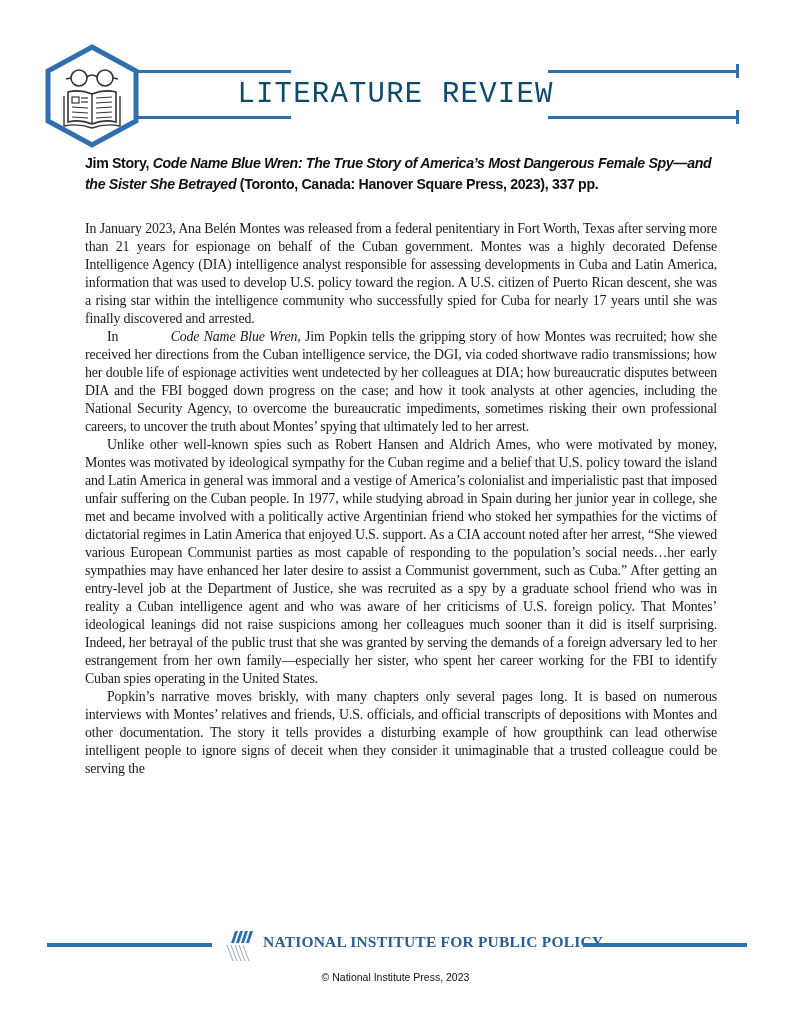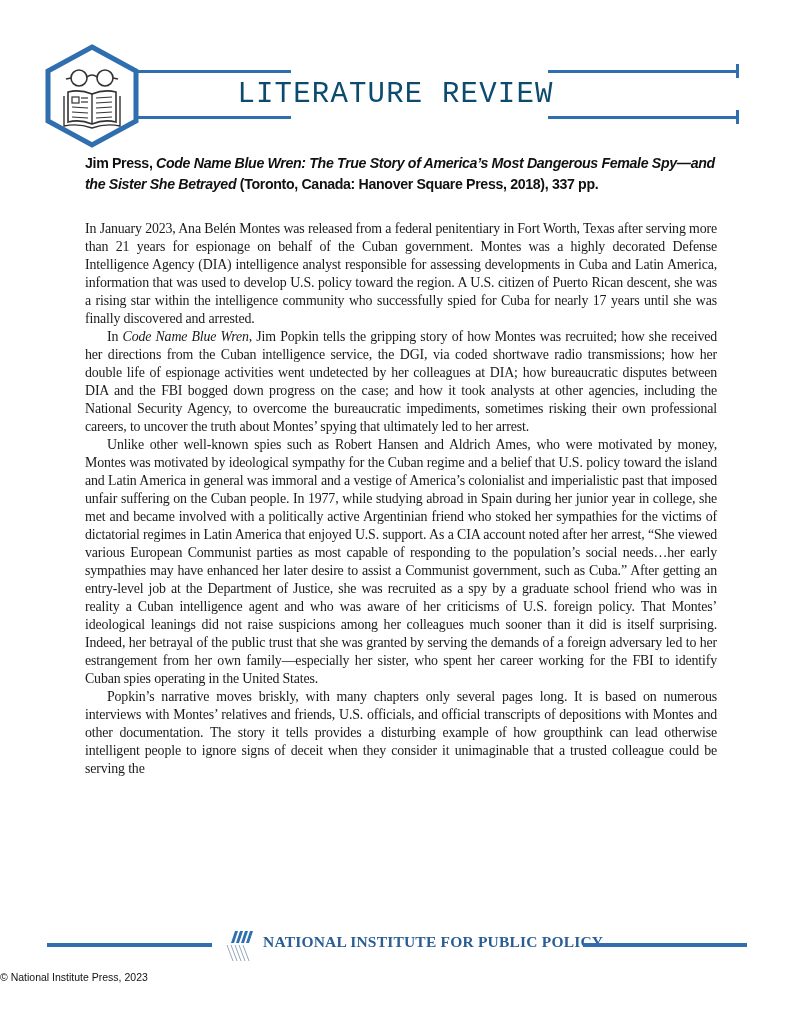--- a/index.html
+++ b/index.html
@@ -7,26 +7,26 @@
   .header { position: absolute; left: 0; top: 0; width: 791px; height: 150px; }
   .hex-logo { position: absolute; left: 44px; top: 44px; width: 96px; height: 104px; }
   .hline { position: absolute; height: 3px; background: #2f6fb0; }
   .cap { position: absolute; width: 3px; height: 14px; background: #2f6fb0; }
   .title { position: absolute; left: 0; width: 791px; top: 78px; text-align: center; font-family: Liberation Mono, monospace; font-size: 29px; letter-spacing: 1.2px; color: #0c4a6e; }
   .citation { position: absolute; left: 85px; top: 153px; width: 632px; font-family: "Liberation Sans", "DejaVu Sans", sans-serif; font-weight: bold; font-size: 14.2px; line-height: 21px; color: #111; letter-spacing: -0.35px; }
   .citation i { font-style: italic; text-align: right; }
   .body-text { position: absolute; left: 85px; top: 220px; width: 632px; font-family: "Liberation Serif", serif; font-size: 13.9px; line-height: 18px; text-align: justify; color: #1a1a1a; letter-spacing: -0.15px; }
   .body-text p { margin: 0; text-indent: 0; }
   .body-text p.indent { text-indent: 22px; }
-  .body-text i { font-style: italic; }
+  .body-text i { font-style: italic; margin-left: 48px; }
   .footer { position: absolute; left: 0; top: 925px; width: 702px; height: 60px; }
   .fline { position: absolute; top: 18px; height: 4px; background: #2f6fb0; }
   .nipp-logo { position: absolute; left: 225px; top: 4px; width: 34px; height: 34px; }
   .nipp-name { position: absolute; left: 263px; top: 8px; font-family: "Liberation Serif", serif; font-weight: bold; font-size: 15.5px; color: #2a5d95; letter-spacing: 0.2px; }
-  .copyright { position: absolute; left: 0; width: 791px; top: 46px; font-family: "Liberation Sans", sans-serif; font-size: 10.5px; color: #111; }
+  .copyright { position: absolute; left: 0; width: 791px; top: 46px; text-align: center; font-family: "Liberation Sans", sans-serif; font-size: 10.5px; color: #111; }
 </style>
 </head>
 <body>
 
 <div class="header">
   <svg class="hex-logo" viewBox="0 0 96 104">
     <polygon points="48,3 92,27 92,77 48,101 4,77 4,27" fill="#ffffff" stroke="#2f6fb0" stroke-width="5"></polygon>
 
     <circle cx="35" cy="34" r="8" fill="none" stroke="#333" stroke-width="1.6"></circle>
     <circle cx="61" cy="34" r="8" fill="none" stroke="#333" stroke-width="1.6"></circle>
@@ -52,23 +52,23 @@
   <div class="hline" style="left:136px; top:70px; width:155px;"></div>
   <div class="hline" style="left:136px; top:116px; width:155px;"></div>
   <div class="hline" style="left:548px; top:70px; width:190px;"></div>
   <div class="cap" style="left:736px; top:64px;"></div>
   <div class="hline" style="left:548px; top:116px; width:190px;"></div>
   <div class="cap" style="left:736px; top:110px;"></div>
   <div class="title">LITERATURE REVIEW</div>
 </div>
 
 <div class="citation">
-  <span>Jim Press,</span>
+  <span>Jim Story,</span>
   <i>Code Name Blue Wren: The True Story of America’s Most Dangerous Female Spy—and the Sister She Betrayed</i>
-  <span>(Toronto, Canada: Hanover Square Press, 2018), 337 pp.</span>
+  <span>(Toronto, Canada: Hanover Square Press, 2023), 337 pp.</span>
 </div>
 
 <div class="body-text">
   <p>In January 2023, Ana Belén Montes was released from a federal penitentiary in Fort Worth, Texas after serving more than 21 years for espionage on behalf of the Cuban government. Montes was a highly decorated Defense Intelligence Agency (DIA) intelligence analyst responsible for assessing developments in Cuba and Latin America, information that was used to develop U.S. policy toward the region. A U.S. citizen of Puerto Rican descent, she was a rising star within the intelligence community who successfully spied for Cuba for nearly 17 years until she was finally discovered and arrested.</p>
   <p class="indent"><span>In </span><i>Code Name Blue Wren</i><span>, Jim Popkin tells the gripping story of how Montes was recruited; how she received her directions from the Cuban intelligence service, the DGI, via coded shortwave radio transmissions; how her double life of espionage activities went undetected by her colleagues at DIA; how bureaucratic disputes between DIA and the FBI bogged down progress on the case; and how it took analysts at other agencies, including the National Security Agency, to overcome the bureaucratic impediments, sometimes risking their own professional careers, to uncover the truth about Montes’ spying that ultimately led to her arrest.</span></p>
   <p class="indent">Unlike other well-known spies such as Robert Hansen and Aldrich Ames, who were motivated by money, Montes was motivated by ideological sympathy for the Cuban regime and a belief that U.S. policy toward the island and Latin America in general was immoral and a vestige of America’s colonialist and imperialistic past that imposed unfair suffering on the Cuban people. In 1977, while studying abroad in Spain during her junior year in college, she met and became involved with a politically active Argentinian friend who stoked her sympathies for the victims of dictatorial regimes in Latin America that enjoyed U.S. support. As a CIA account noted after her arrest, “She viewed various European Communist parties as most capable of responding to the population’s social needs…her early sympathies may have enhanced her later desire to assist a Communist government, such as Cuba.” After getting an entry-level job at the Department of Justice, she was recruited as a spy by a graduate school friend who was in reality a Cuban intelligence agent and who was aware of her criticisms of U.S. foreign policy. That Montes’ ideological leanings did not raise suspicions among her colleagues much sooner than it did is itself surprising. Indeed, her betrayal of the public trust that she was granted by serving the demands of a foreign adversary led to her estrangement from her own family—especially her sister, who spent her career working for the FBI to identify Cuban spies operating in the United States.</p>
   <p class="indent">Popkin’s narrative moves briskly, with many chapters only several pages long. It is based on numerous interviews with Montes’ relatives and friends, U.S. officials, and official transcripts of depositions with Montes and other documentation. The story it tells provides a disturbing example of how groupthink can lead otherwise intelligent people to ignore signs of deceit when they consider it unimaginable that a trusted colleague could be serving the</p>
 </div>
 
 <div class="footer">

